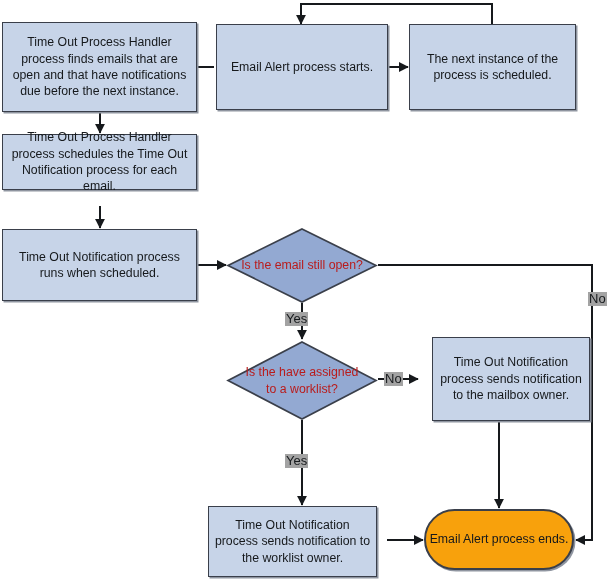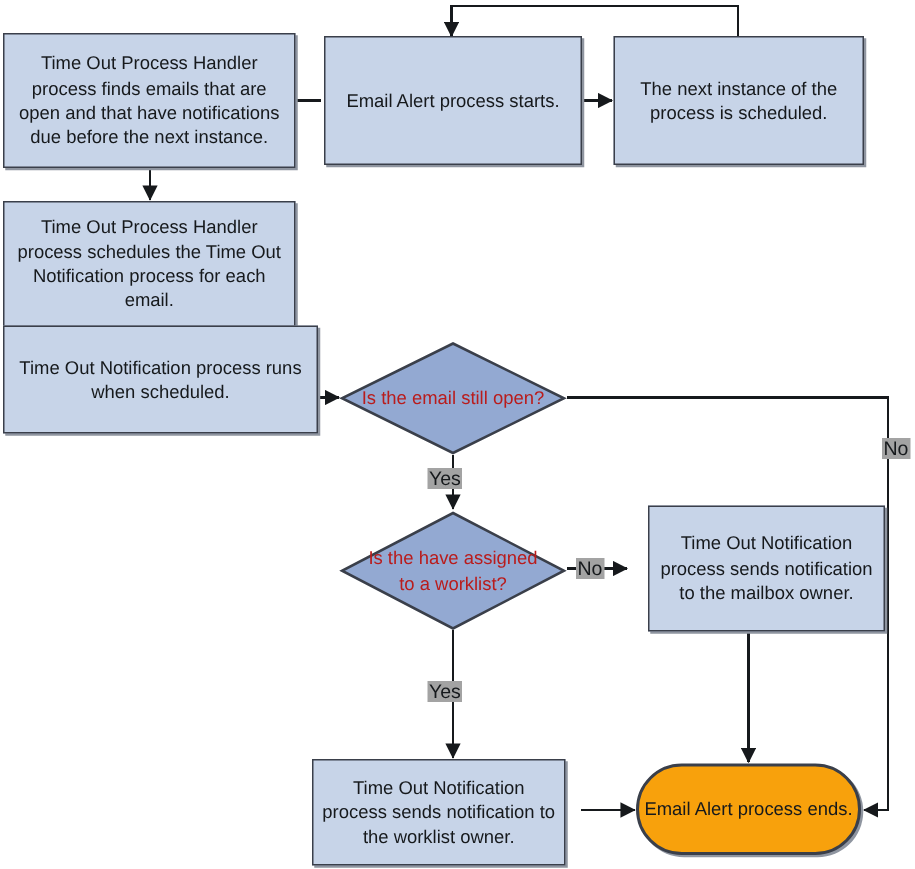--- a/index.html
+++ b/index.html
@@ -124,25 +124,25 @@
   </div>
 
   <div class="node proc" style="left:216px; top:24px; width:172px; height:86px;">
     <span class="txt">Email Alert process starts.</span>
   </div>
 
   <div class="node proc" style="left:409px; top:24px; width:167px; height:86px;">
     <span class="txt">The next instance of the process is scheduled.</span>
   </div>
 
-  <div class="node proc" style="left:2px; top:134px; width:195px; height:84px;">
+  <div class="node proc" style="left:2px; top:134px; width:195px; height:56px;">
     <span class="txt">Time Out Process Handler process schedules the Time Out Notification process for each email.</span>
   </div>
 
-  <div class="node proc" style="left:2px; top:217px; width:210px; height:72px;">
+  <div class="node proc" style="left:2px; top:229px; width:195px; height:72px;">
     <span class="txt">Time Out Notification process runs when scheduled.</span>
   </div>
 
   <div class="decision" style="left:226px; top:227px; width:152px; height:77px;">
     <svg class="dia" width="152" height="77" viewBox="0 0 152 77">
       <polygon points="76,2 150,38.5 76,75 2,38.5" fill="#93a9d2" stroke="#3a3f4a" stroke-width="1.7"></polygon>
     </svg>
     <div class="dtxt">Is the email still open?</div>
   </div>
 

